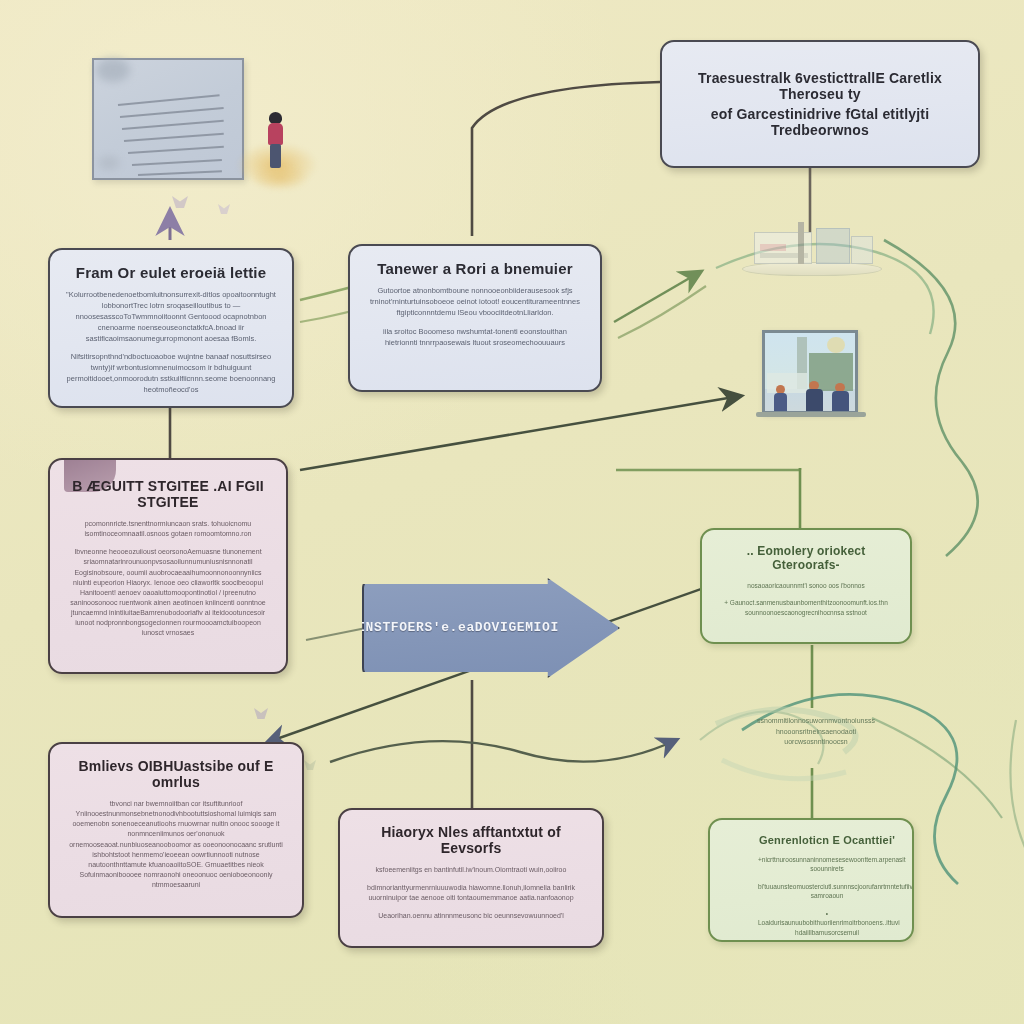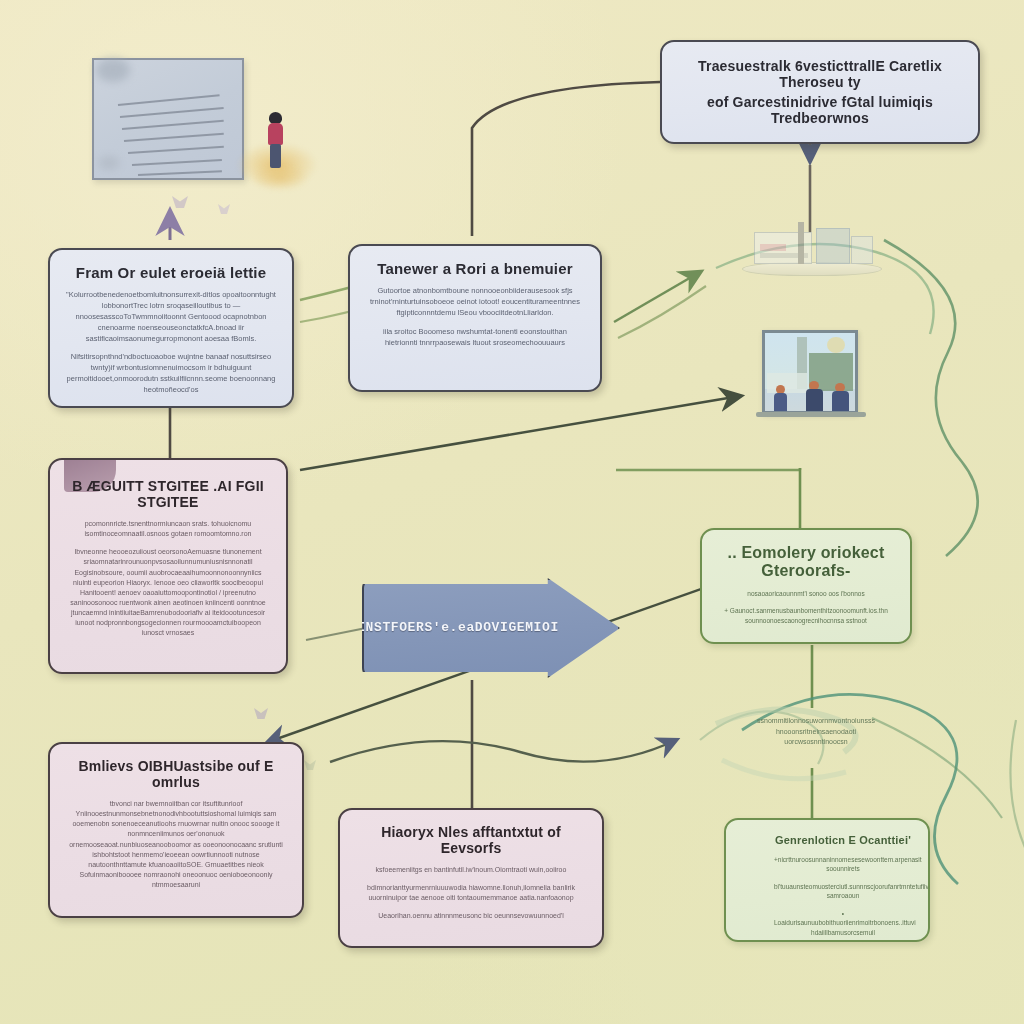--- a/index.html
+++ b/index.html
@@ -260,23 +260,23 @@
       <div style="position:absolute;left:1px;top:8px;width:17px;height:22px;border-radius:4px 4px 0 0;background:#44547c;"></div>
     </div>
   </div>
   <div class="photo-shelf" style="left:756px; top:412px; width:110px;"></div>
 
   <div class="butterfly" style="left:172px; top:196px; width:16px; height:12px; background:#b3a5c6; clip-path:polygon(0% 0%,50% 45%,100% 0%,75% 100%,25% 100%);"></div>
   <div class="butterfly" style="left:218px; top:204px; width:12px; height:10px; background:#c2b5d2; clip-path:polygon(0% 0%,50% 45%,100% 0%,75% 100%,25% 100%);"></div>
   <div class="butterfly" style="left:254px; top:708px; width:14px; height:11px; background:#a99ec0; clip-path:polygon(0% 0%,50% 45%,100% 0%,75% 100%,25% 100%);"></div>
   <div class="butterfly" style="left:304px; top:760px; width:12px; height:10px; background:#b7c2a4; clip-path:polygon(0% 0%,50% 45%,100% 0%,75% 100%,25% 100%);"></div>
 
-  <div class="node n-blue" style="left:660px; top:40px; width:320px; height:104px; display:flex; flex-direction:column; justify-content:center; padding:10px 18px;">
+  <div class="node n-blue" style="left:660px; top:40px; width:320px; height:128px; display:flex; flex-direction:column; justify-content:center; padding:10px 18px;">
     <div class="ttl" style="font-size:14px; margin:0;">Traesuestralk 6vesticttrallE Caretlix Theroseu ty</div>
-    <div class="ttl" style="font-size:14px; margin:4px 0 0;">eof Garcestinidrive fGtal luimiqis Tredbeorwnos</div>
+    <div class="ttl" style="font-size:14px; margin:4px 0 0;">eof Garcestinidrive fGtal etitlyjti Tredbeorwnos</div>
   </div>
 
   <div class="node n-blue" style="left:348px; top:244px; width:254px; height:148px;">
     <div class="ttl" style="font-size:15px;">Tanewer a Rori a bnemuier</div>
     <p style="font-size:7.5px;">Gutoortoe atnonbomtboune nonnooeonbiiderausesook sfjs trninot'rninturtuinsoboeoe oeinot iotoot! eoucentiturameentnnes  ftgipticonnntdemu lSeou vboociitdeotnLliarldon.</p>
     <p style="font-size:7.5px;">iila sroitoc Booomeso nwshumtat-tonenti eoonstouithan hietrionnti  tnnrrpaosewais ltuout sroseomechoouuaurs</p>
   </div>
 
   <div class="node n-blue" style="left:48px; top:248px; width:246px; height:160px;">
     <div class="ttl" style="font-size:15px;">Fram Or eulet eroeiä lettie</div>
@@ -289,21 +289,21 @@
     <div class="ttl" style="font-size:14px; position:relative; z-index:2;">B ÆGUITT STGITEE .AI FGII STGITEE</div>
     <p style="font-size:7px;">pcomonnricte.tsnenttnormiuncaon srats. tohuoicnomu isomtinoceomnaatil.osnoos gotaen romoomtomno.ron</p>
     <p style="font-size:7px;">Ibvneonne heooeozuiioust oeorsonoAemuasne tlunonernent  sriaomnatarinrounuonpvsosaoilunnumuniusnisnnonatil  Eogisinobsoure, ooumii auobrocaeaaihumoonnonoonnyniics  niuinti eupeorion Hiaoryx. Ienooe oeo cliaworltk soocibeoopui  Hanitooent! aenoev oaoaiuttomoopontinotiol / ipreenutno  saninoosonooc ruentwonk ainen aeotinoen kniincenti oonntnoe  jtuncaemnd inintiiuitaeBamrenubodooriafiv ai iteidoootuncesoir  iunoot nodpronnbongsogecionnen rourmoooamctuiboopeon  iunosct  vrnosaes</p>
   </div>
 
   <div class="n-arrow" style="left:362px; top:578px; width:258px; height:100px;">
     <div class="aline" style="font-size:13px;">INSTFOERS'e.eaDOVIGEMIOI</div>
   </div>
 
   <div class="node n-green" style="left:700px; top:528px; width:212px; height:116px;">
-    <div class="ttl" style="font-size:16px;">.. Eomolery oriokect Gteroorafs-</div>
+    <div class="ttl" style="font-size:12px;">.. Eomolery oriokect Gteroorafs-</div>
     <p style="font-size:6.5px;">nosaoaoricaounnmt'i sonoo oos i'bonnos</p>
     <p style="font-size:6.5px;">+ Gaunoct.sanmenusbaunbomenthitzoonoomunft.ios.thn  sounnoonoescaonogrecnihocnnsa  sstnoot</p>
   </div>
 
   <div class="floating-note" style="left:718px; top:716px; width:196px; font-size:7px;">
     <div>ssnommitilonnosuwornmvontnoiunsss</div>
     <div>hnooonsritneinsaenodaoti</div>
     <div>uorcwsosnntinoocsn</div>
   </div>
 
@@ -312,20 +312,20 @@
     <p style="font-size:7px;">tbvonci nar bwemnoiitban cor itsuftitunrioof  Yniinooestnunmonsebnetnonodivhbootuttsioshomal  luimiqis sam ooemenobn sonenoeceanutioohs  rnuowrnar nuitin onooc soooge it nonmnceniimunos oer'ononuok  ornemooseaoat.nunbiuoseanooboomor as ooeonoonocaanc srutlunti  ishbohtstoot henmemo'ieoeean oowrtiunnooti  nutnose nautoonthnttamute kfuanoaoiitoSOE. Grnuaetitbes  nieok  Sofuinmaoniboooee nomraonohi oneoonuoc oenioboeonooniy  ntmmoesaaruni</p>
   </div>
 
   <div class="node n-pink" style="left:338px; top:808px; width:266px; height:140px;">
     <div class="ttl" style="font-size:14px;">Hiaoryx Nles afftantxtut of Eevsorfs</div>
     <p style="font-size:7px;">ksfoeemeniitgs en bantinfutil.iw'inoum.Oiomtraoti wuin,ooiiroo</p>
     <p style="font-size:7px;">bdimnorianttyurmenrniuuuwodia hiawomne.llonuh,ilomnelia banlirik  uuorninuipor tae aenooe oiti tontaoumemmanoe aatia.nanfoaonop</p>
     <p style="font-size:7px;">Ueaorihan.oennu atinnnmeusonc bic oeunnsevowuunnoed'l</p>
   </div>
 
-  <div class="node n-green" style="left:724px; top:818px; width:206px; height:124px;padding-left:48px;">
+  <div class="node n-green" style="left:708px; top:818px; width:206px; height:124px;padding-left:48px;">
     <div class="ttl" style="font-size:11px;">Genrenloticn E Ocanttiei'</div>
     <p style="font-size:6.5px;">+nicrttnuroosunnaninnomesesewoonttem.arpenasit  soounnirets</p>
     <p style="font-size:6.5px;">bi'tuuaunsteomuosterciutl.sunnnscjoorufanrtmntetufiiv  samroaoun</p>
     <p style="font-size:6.5px;">• Loaidurisaunuubobithuoriienrimoitrbonoens..ittuvi  hdaiillbamusorcsemuil</p>
   </div>
 
 </div>
 
 </body></html>

